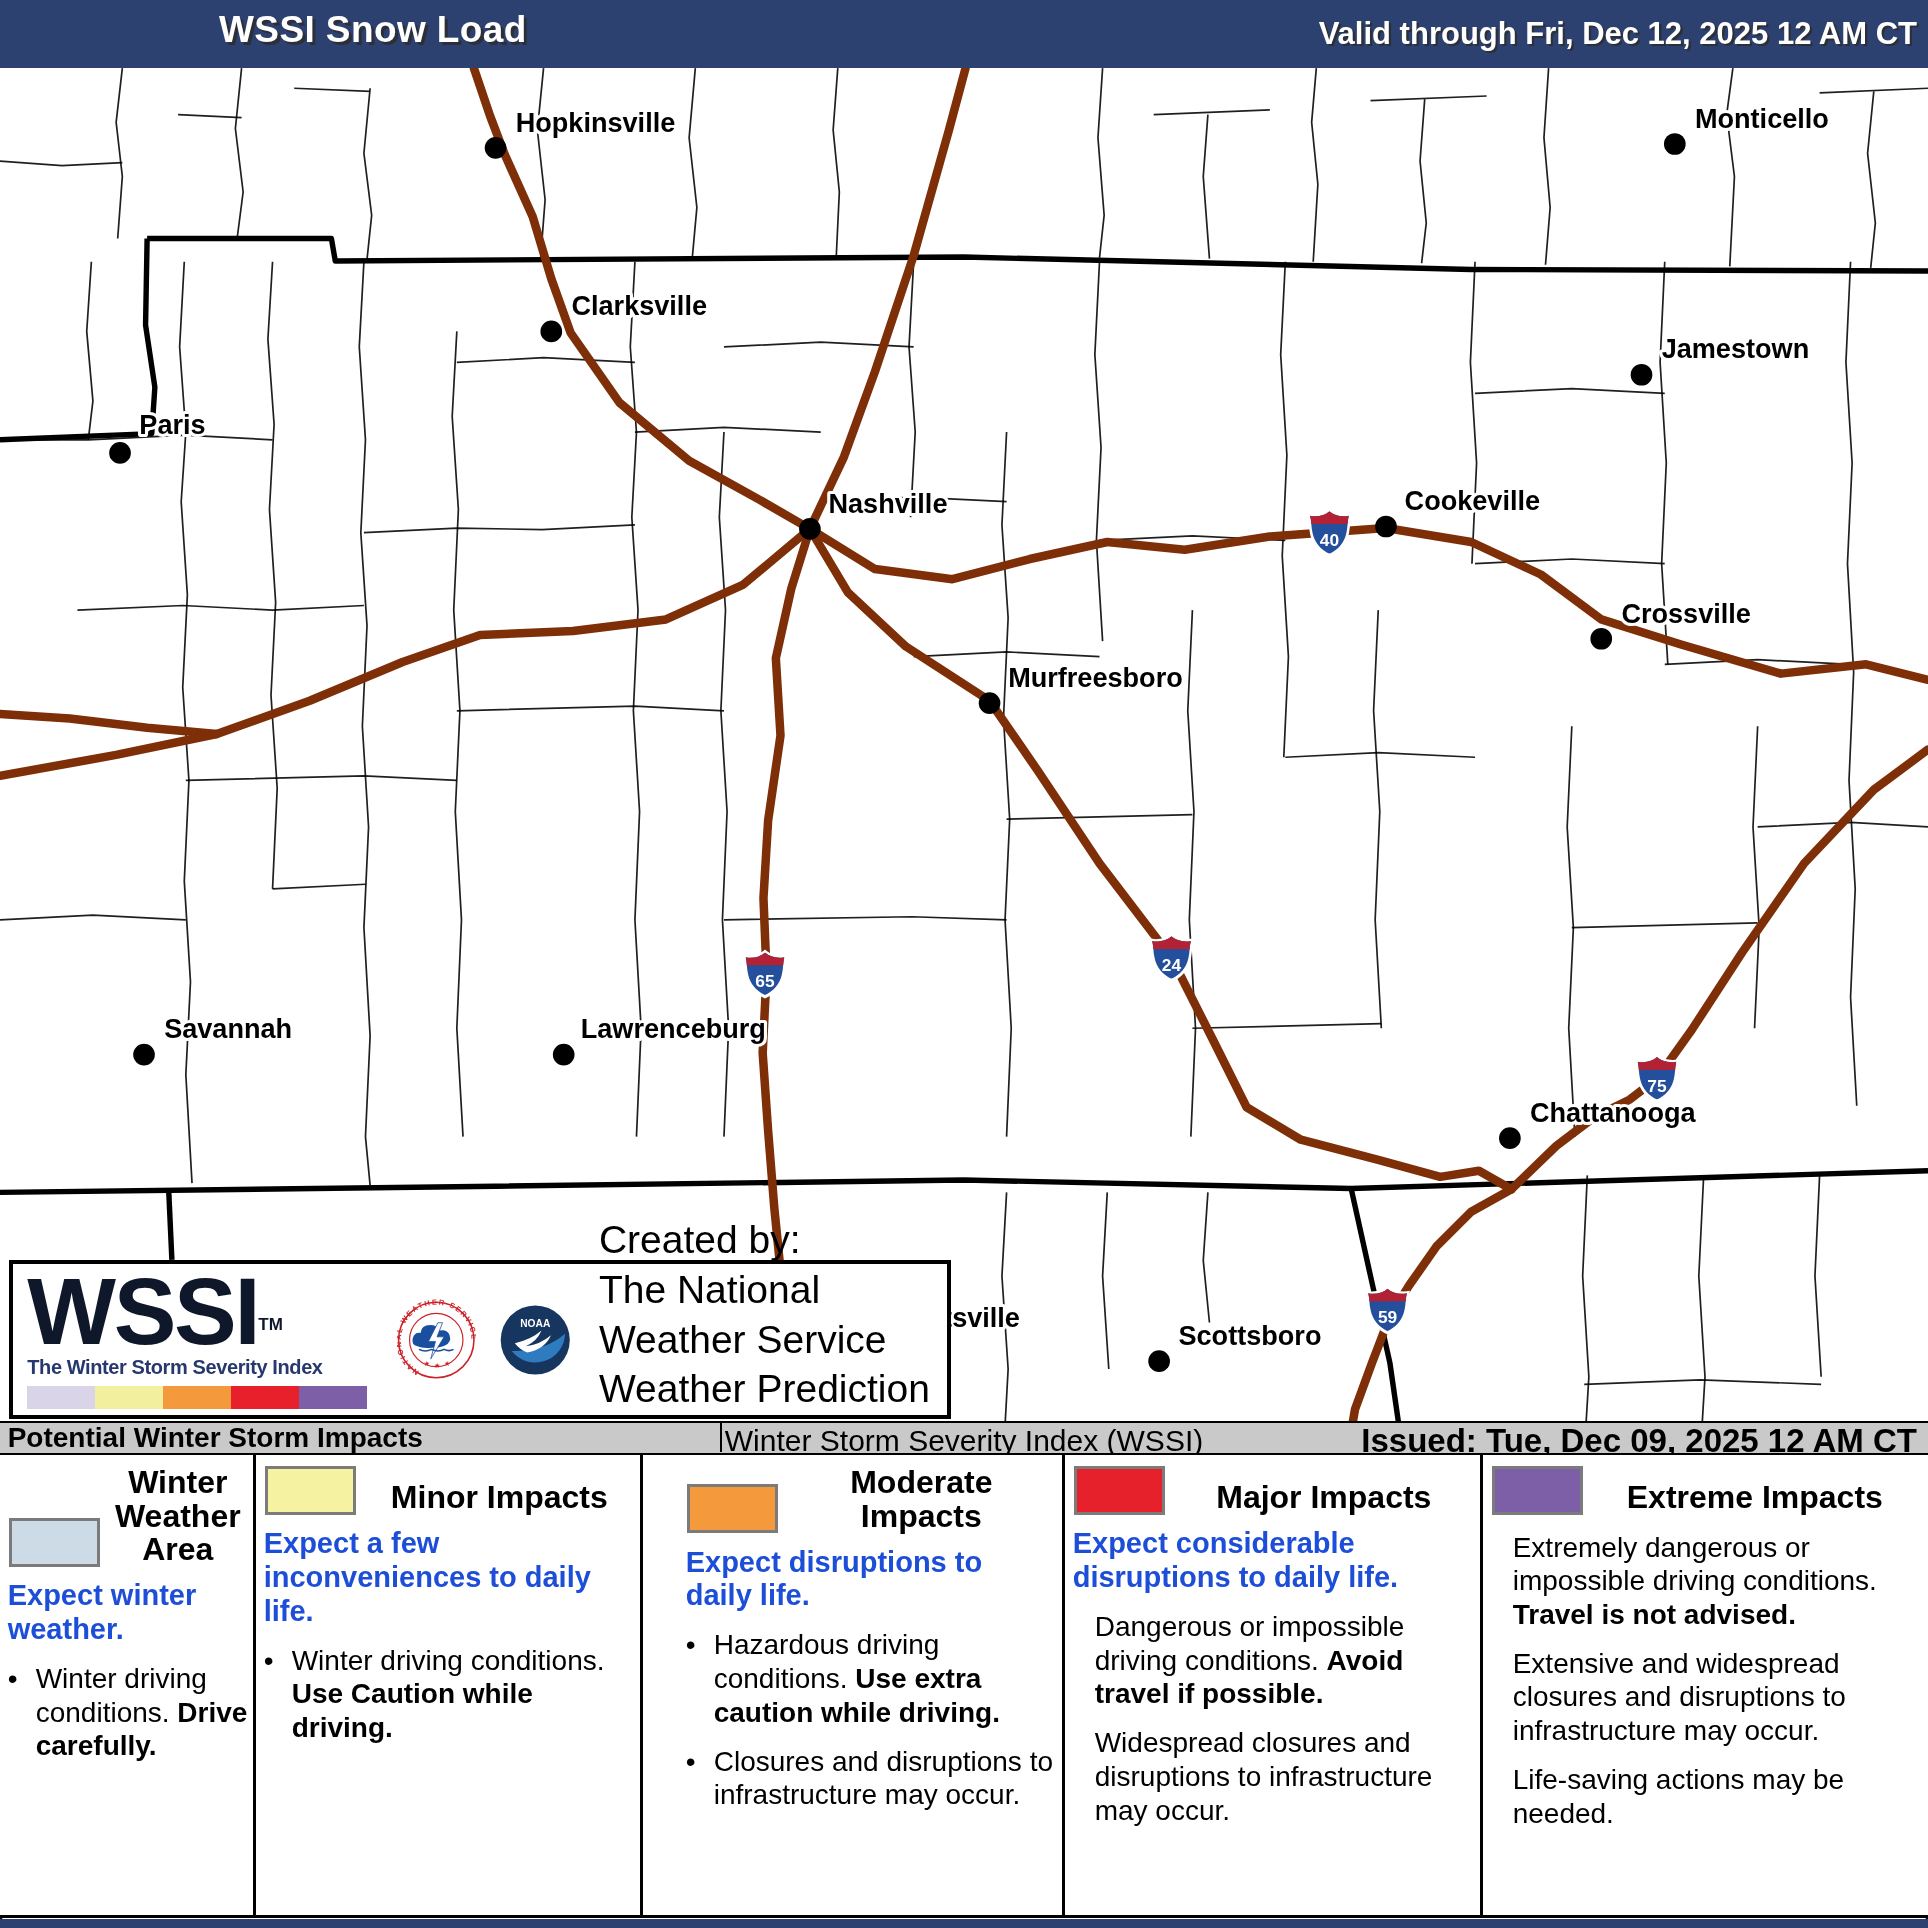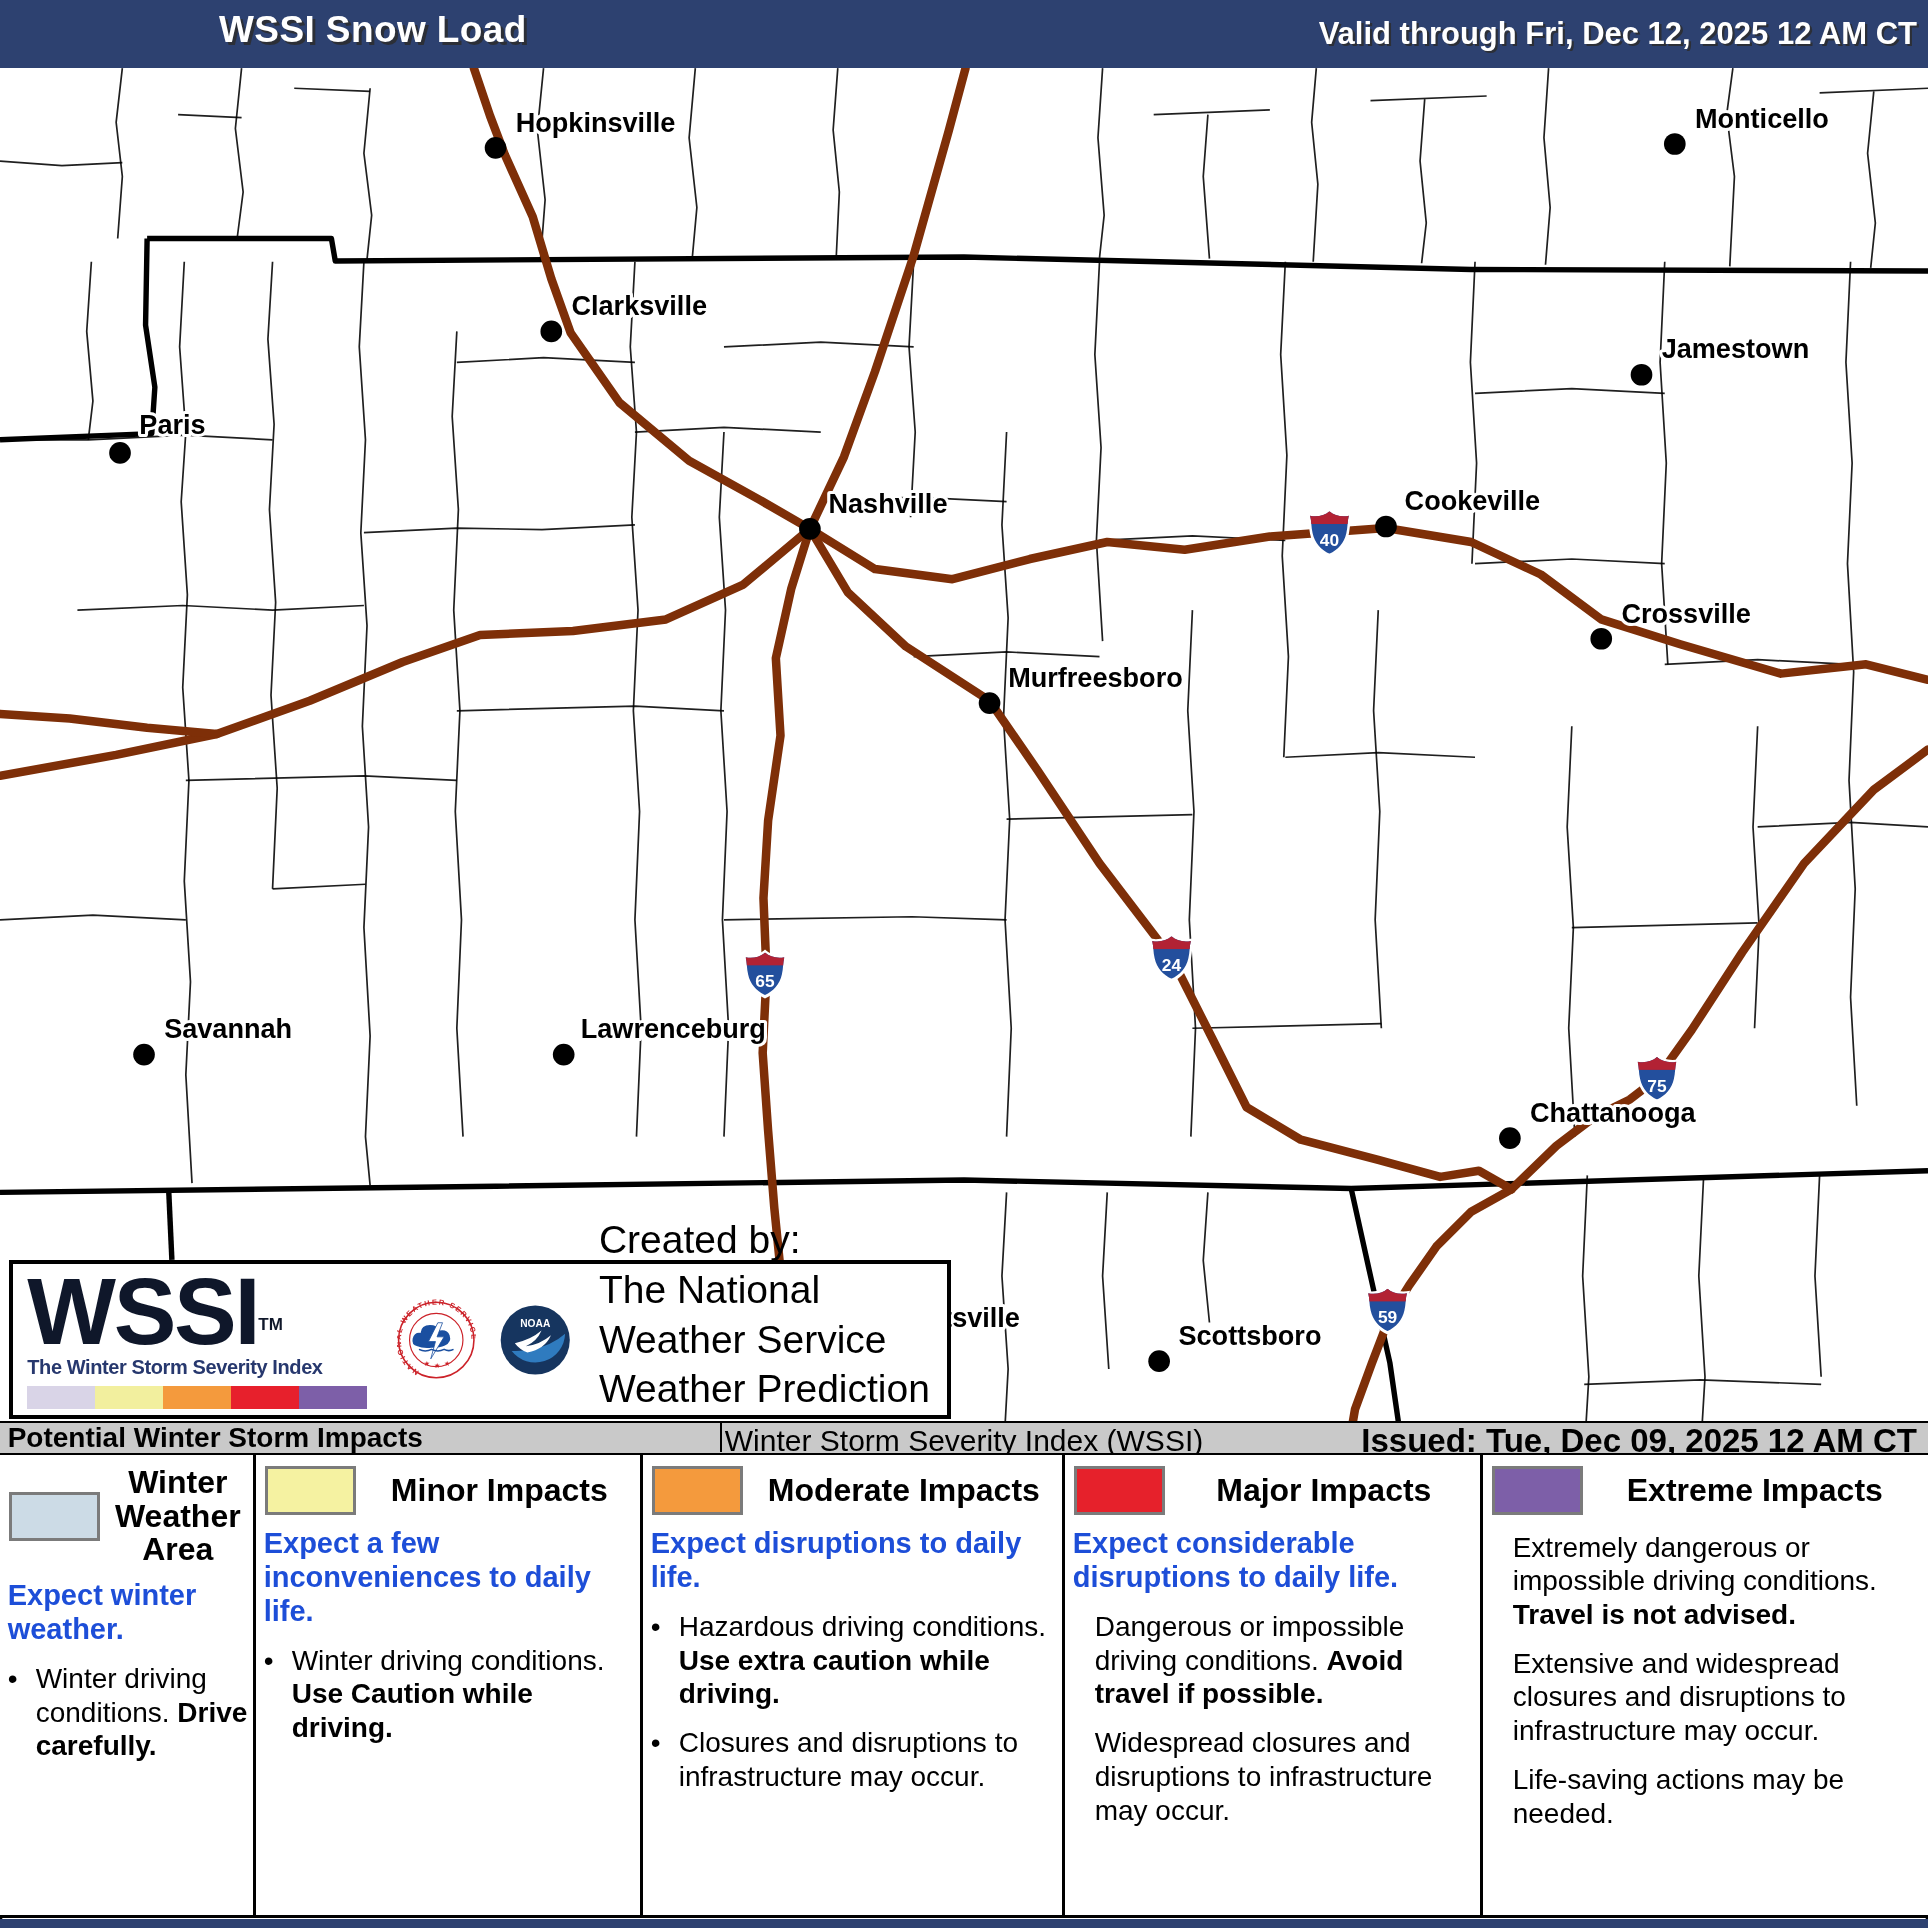--- a/index.html
+++ b/index.html
@@ -49,21 +49,21 @@
   .bar .l{position:absolute;left:7.7px;top:-1.5px;font-size:28px;font-weight:700;color:#000;}
   .bar .m{position:absolute;left:964px;top:0.8px;transform:translateX(-50%);font-size:30px;color:#000;}
   .bar .r{position:absolute;right:11px;top:-1.5px;font-size:33px;font-weight:700;color:#000;}
   
   .legend{
     position:absolute;left:0;top:1455px;width:1928px;height:460px;background:#fff;
     display:flex;border-bottom:3.9px solid #000;box-sizing:content-box;
   }
   .col{box-sizing:border-box;border-right:3.1px solid #000;overflow:hidden;}
   .col:last-child{border-right:none;}
-  .col-head{display:flex;gap:10px;align-items:center;margin:11px 7.7px 0 9.3px;}
+  .col-head{display:flex;gap:10px;align-items:flex-end;margin:11px 7.7px 0 9.3px;}
   .swatch{width:85px;height:43px;flex:none;border:3.9px solid #7b7b7b;box-sizing:content-box;}
   .col-title{flex:1;text-align:center;font-size:32px;font-weight:700;line-height:1.05;color:#000;}
   .lead{font-size:29px;font-weight:700;margin:12.4px 6.2px 0 7.7px;line-height:1.16;color:#1d4ed8;}
   .item{position:relative;padding-left:28px;margin:15.5px 3.1px 0 7.7px;font-size:28px;line-height:1.2;color:#000;}
   .item .bullet{position:absolute;left:0;top:0;}
   .item.no-bullet{padding-left:22px;}
   .item b,.lead b{font-weight:700;}
   
   .footer{position:absolute;left:0;top:1919px;width:1928px;height:9.3px;background:#2d4170;}
 </style>
@@ -318,21 +318,21 @@
         <div class="item"><span class="bullet">•</span><span>Winter driving conditions. </span><b>Drive carefully.</b></div>
       </div>
       <div class="col" style="width: 387px;">
         <div class="col-head">
           <span class="swatch" style="background: rgb(245, 242, 161);"></span>
           <span class="col-title">Minor Impacts</span>
         </div>
         <div class="lead">Expect a few inconveniences to daily life.</div>
         <div class="item"><span class="bullet">•</span><span>Winter driving conditions. </span><b>Use Caution while driving.</b></div>
       </div>
-      <div class="col" style="width: 422px;">
+      <div class="col" style="width: 422px; padding-left: 35px;">
         <div class="col-head">
           <span class="swatch" style="background: rgb(244, 154, 61);"></span>
           <span class="col-title">Moderate Impacts</span>
         </div>
         <div class="lead">Expect disruptions to daily life.</div>
         <div class="item"><span class="bullet">•</span><span>Hazardous driving conditions. </span><b>Use extra caution while driving.</b></div>
         <div class="item"><span class="bullet">•</span><span>Closures and disruptions to infrastructure may occur.</span></div>
       </div>
       <div class="col" style="width: 418px;">
         <div class="col-head">

